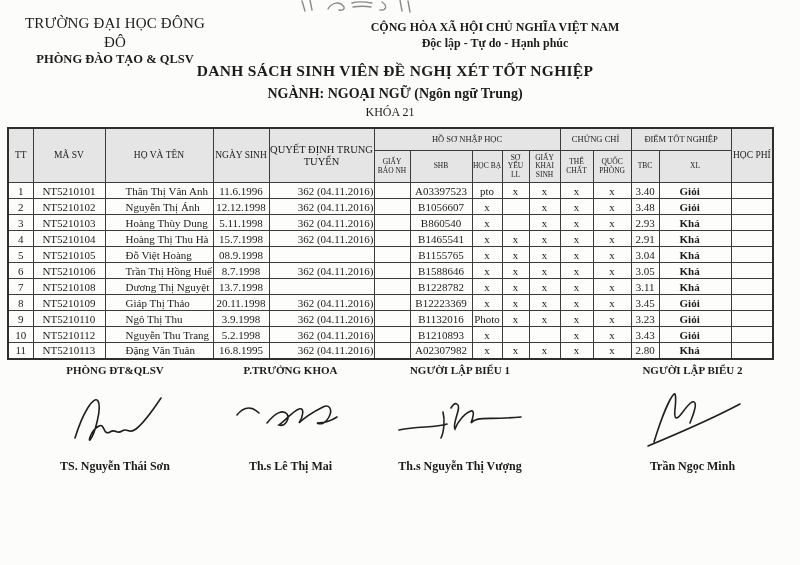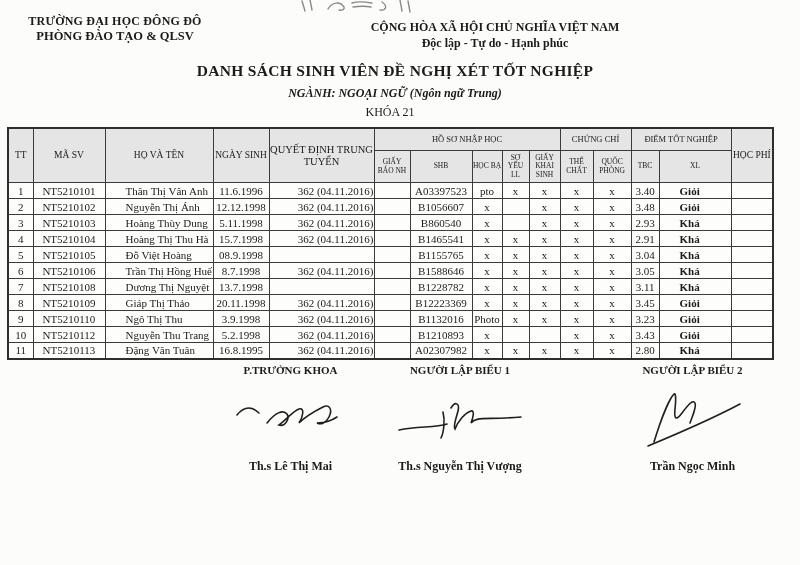--- a/index.html
+++ b/index.html
@@ -1,31 +1,31 @@
 <!DOCTYPE html>
 <html><head>
 <meta charset="utf-8">
 <style>
   html,body{margin:0;padding:0;}
   body{font-family:"Liberation Serif","DejaVu Serif",serif;color:#1b1b1b;background:#e9e9e9;}
   .page{position:relative;width:800px;height:565px;background:#fcfcfa;overflow:hidden;
         box-shadow:0 0 4px rgba(0,0,0,.25);}
   
   .org-block{position:absolute;left:20px;top:14px;width:190px;text-align:center;line-height:1.25;}
-  .org-line1{font-size:12px;font-weight:700;letter-spacing:.2px;}
+  .org-line1{font-size:15px;font-weight:400;letter-spacing:.2px;}
   .org-line2{font-size:12.5px;font-weight:bold;}
   .motto-block{position:absolute;left:360px;top:20px;width:270px;text-align:center;line-height:1.3;}
   .motto-line1{font-size:12px;font-weight:bold;}
   .motto-line2{font-size:12px;font-weight:bold;}
   .hand-mark{position:absolute;left:296px;top:0;}
   
   .doc-title{position:absolute;left:0;top:62px;width:790px;text-align:center;
              font-size:15.5px;font-weight:bold;letter-spacing:.3px;}
   .doc-subtitle{position:absolute;left:0;top:86px;width:790px;text-align:center;
-             font-size:12px;font-weight:bold;font-style:italic;}
+             font-size:14px;font-weight:bold;}
   .doc-cohort{position:absolute;left:0;top:105px;width:780px;text-align:center;font-size:12px;}
   
   table.roster{position:absolute;left:7px;top:127px;width:765px;border-collapse:collapse;
                table-layout:fixed;border:2px solid #2e2e2e;}
   .roster th,.roster td{border:1px solid #3b3b3b;padding:0;overflow:hidden;
                text-align:center;vertical-align:middle;}
   .roster thead th{background:#e5e5e5;font-weight:normal;line-height:1.1;}
   .th-main{font-size:9.5px;}
   .th-qd{font-size:10.5px;}
   .th-group{font-size:8.5px;height:21px;}
@@ -303,20 +303,29 @@
           <td class="c-khai_sinh">x</td>
           <td class="c-the_chat">x</td>
           <td class="c-quoc_phong">x</td>
           <td class="c-tbc">2.80</td>
           <td class="c-xl">Khá</td>
           <td class="c-hoc_phi"></td>
         </tr>
       </tbody>
   </table>
 
+  <div class="sig-col" style="left:25px;width:180px;">
+    <div class="sig-title">PHÒNG ĐT&amp;QLSV</div>
+    <div class="sig-draw">
+      <svg class="sig" width="100" height="55" viewBox="0 0 100 55">
+        <path d="M10,48 C18,22 29,5 33,11 C37,17 30,44 25,50 C23,52 26,40 34,36 C40,33 38,46 45,42 C51,38 51,45 57,41 C63,37 63,45 71,39 C80,32 88,20 96,8"></path>
+      </svg>
+    </div>
+    <div class="sig-name">TS. Nguyễn Thái Sơn</div>
+  </div>
 
   <div class="sig-col" style="left:203px;width:175px;">
     <div class="sig-title">P.TRƯỞNG KHOA</div>
     <div class="sig-draw">
       <svg class="sig" width="115" height="42" viewBox="0 0 115 42">
         <path d="M4,18 C12,8 20,10 26,16"></path>
         <path d="M34,26 C42,16 50,12 54,17 C57,22 52,30 46,28 C52,24 60,14 66,12 C72,10 70,20 66,26 C72,20 82,14 90,10 C96,7 100,12 96,20 C93,26 88,28 84,26 C90,26 98,24 104,20"></path>
       </svg>
     </div>
     <div class="sig-name">Th.s Lê Thị Mai</div>

